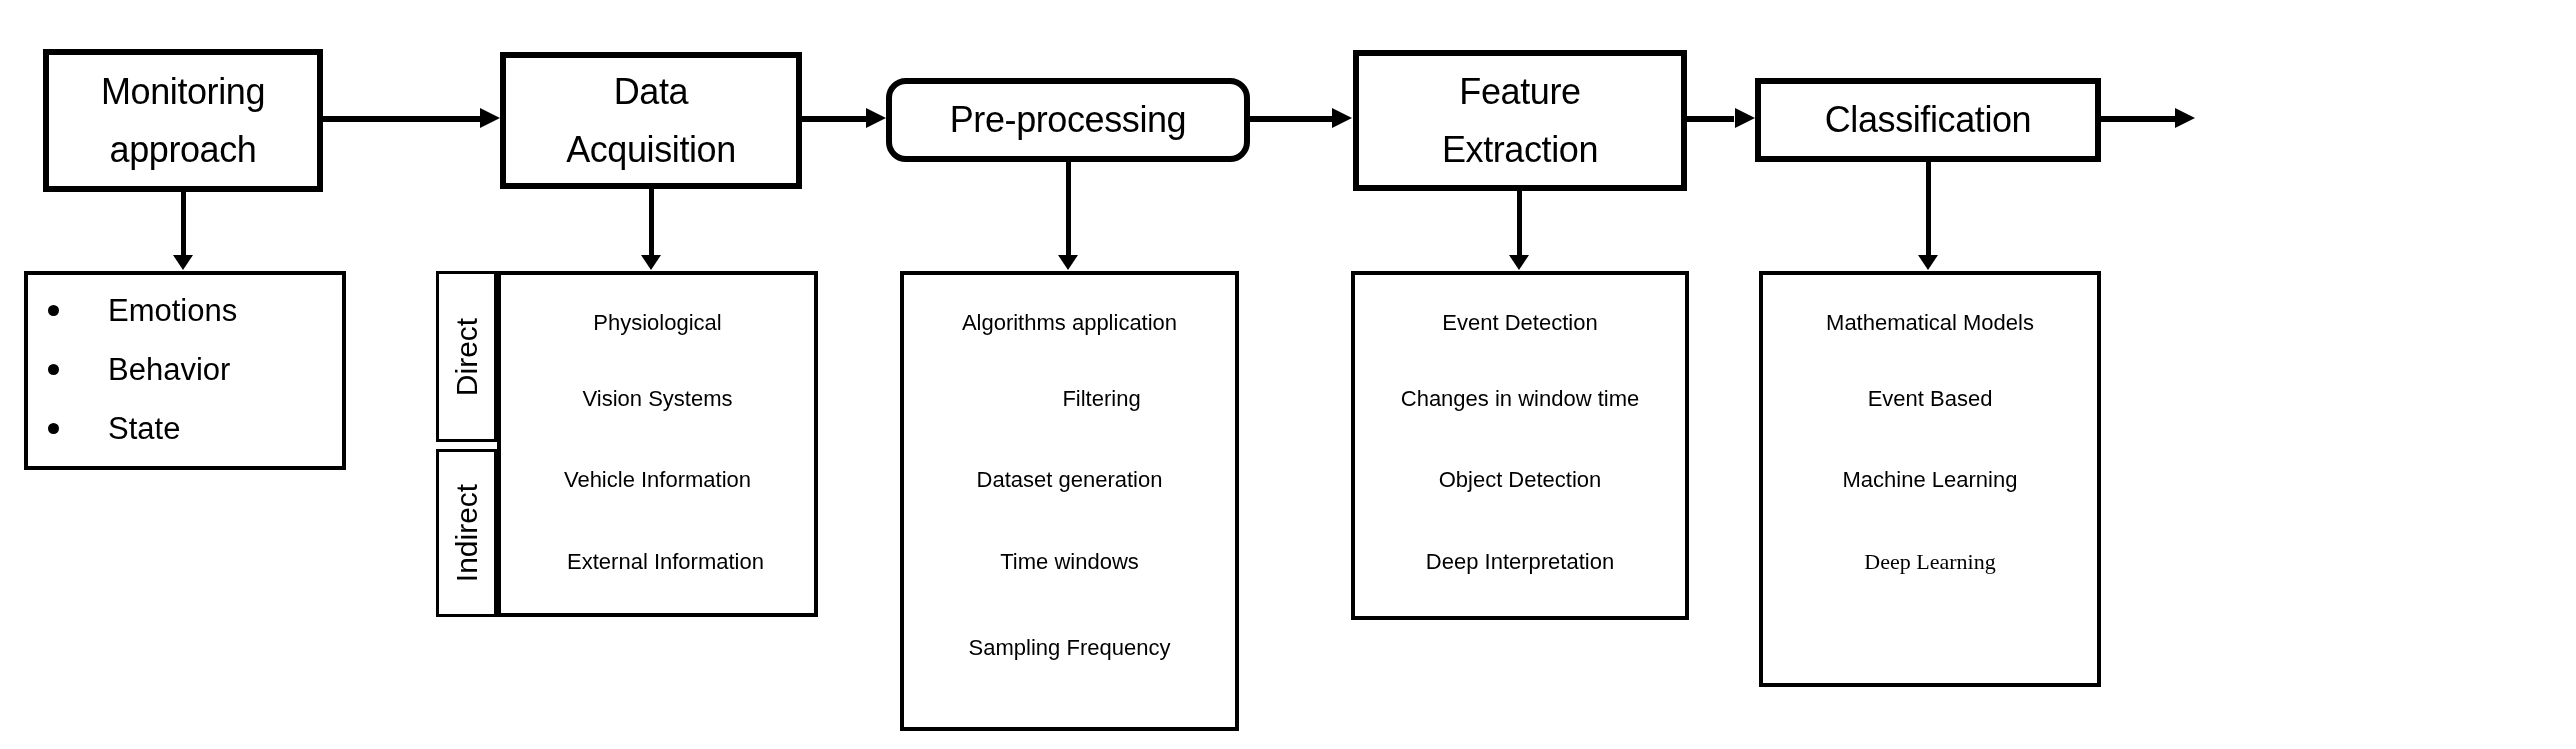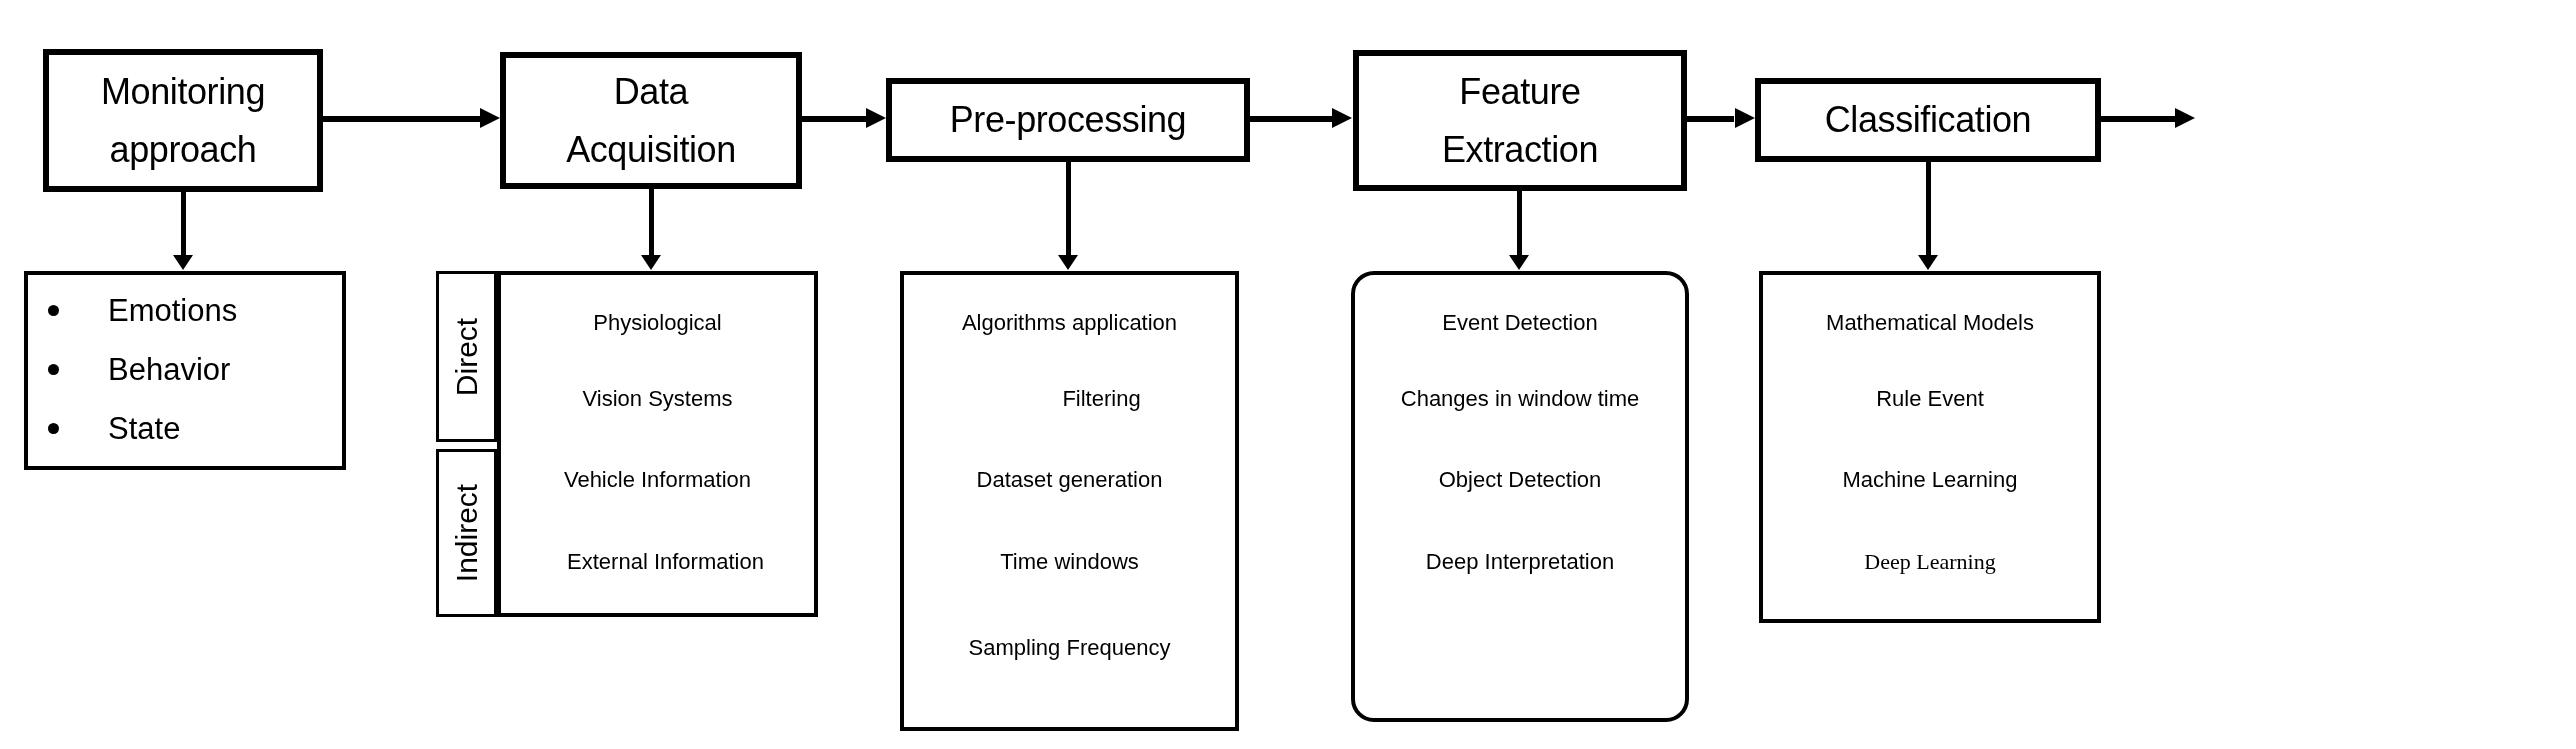--- a/index.html
+++ b/index.html
@@ -44,21 +44,21 @@
   <div class="stage" style="left:43px;top:49px;width:280px;height:143px;">
     <div class="stage-label">Monitoring
 approach</div>
   </div>
 
   <div class="stage" style="left:500px;top:52px;width:302px;height:137px;">
     <div class="stage-label">Data
 Acquisition</div>
   </div>
 
-  <div class="stage" style="left:886px;top:78px;width:364px;height:84px;">
+  <div class="stage" style="left:886px;top:78px;width:364px;height:84px;border-radius:20px;">
     <div class="stage-label">Pre-processing</div>
   </div>
 
   <div class="stage" style="left:1353px;top:50px;width:334px;height:141px;">
     <div class="stage-label">Feature
 Extraction</div>
   </div>
 
   <div class="stage" style="left:1755px;top:78px;width:346px;height:84px;">
     <div class="stage-label">Classification</div>
@@ -138,28 +138,28 @@
   </div>
 
   <div class="detail" style="left:900px;top:271px;width:339px;height:460px;">
     <div class="detail-item" style="top:32px;">Algorithms application</div>
     <div class="detail-item" style="top:108px;padding-left:32px;">Filtering</div>
     <div class="detail-item" style="top:189px;">Dataset generation</div>
     <div class="detail-item" style="top:271px;">Time windows</div>
     <div class="detail-item" style="top:357px;">Sampling Frequency</div>
   </div>
 
-  <div class="detail" style="left:1351px;top:271px;width:338px;height:451px;border-radius:23px;">
+  <div class="detail" style="left:1351px;top:271px;width:338px;height:349px;">
     <div class="detail-item" style="top:32px;">Event Detection</div>
     <div class="detail-item" style="top:108px;">Changes in window time</div>
     <div class="detail-item" style="top:189px;">Object Detection</div>
     <div class="detail-item" style="top:271px;">Deep Interpretation</div>
   </div>
 
-  <div class="detail" style="left:1759px;top:271px;width:342px;height:352px;">
+  <div class="detail" style="left:1759px;top:271px;width:342px;height:416px;">
     <div class="detail-item" style="top:32px;">Mathematical Models</div>
-    <div class="detail-item" style="top:108px;">Rule Event</div>
+    <div class="detail-item" style="top:108px;">Event Based</div>
     <div class="detail-item" style="top:189px;">Machine Learning</div>
     <div class="detail-item" style="top:271px;font-family:Liberation Serif, serif;">Deep Learning</div>
   </div>
 
 </div>
 
 
 </body></html>

